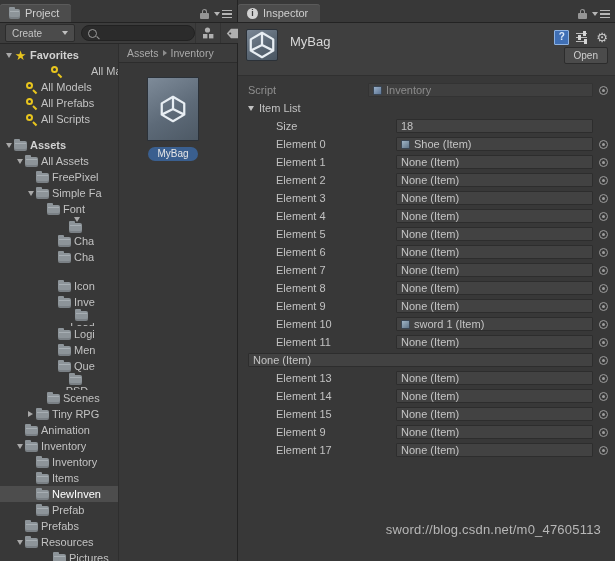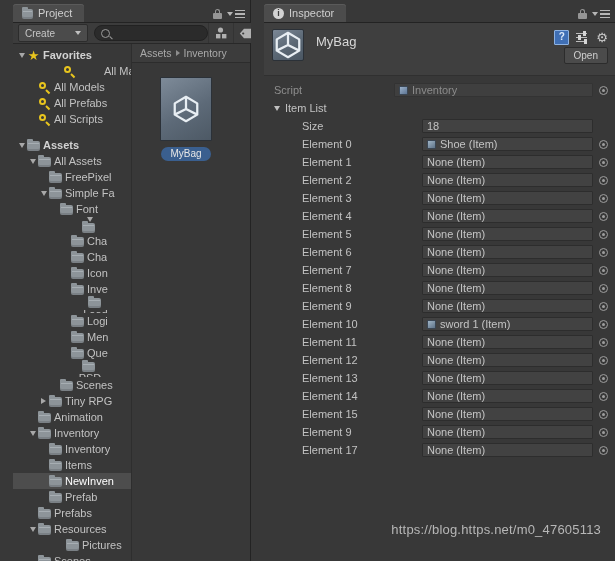--- a/index.html
+++ b/index.html
@@ -5,21 +5,21 @@
   html,body{margin:0;padding:0;background:#383838;}
   body{
     width:615px;height:561px;overflow:hidden;position:relative;
     font-family:"Liberation Sans","DejaVu Sans",sans-serif;
     font-size:11px;color:#b9b9b9;
     -webkit-font-smoothing:antialiased;
   }
   .app{position:absolute;inset:0;display:flex;background:#282828;}
 
   
-  .panel{display:flex;flex-direction:column;background:#383838;position:relative;padding-left:13px;}
+  .panel{display:flex;flex-direction:column;background:#383838;position:relative;}
   .tabstrip{height:22px;background:#383838;display:flex;align-items:flex-end;
             position:relative;border-bottom:1px solid #232323;}
   .tab{height:18px;display:flex;align-items:center;gap:5px;padding:0 12px 0 9px;
        background:#4c4c4c;border-radius:3px 3px 0 0;color:#cfcfcf;font-size:11px;
        box-shadow:inset 0 1px 0 #5a5a5a;}
   .tabstrip .right{margin-left:auto;display:flex;align-items:center;gap:5px;
                    padding:0 5px 3px 0;}
 
   
   .lock{width:9px;height:10px;position:relative;opacity:.75;}
@@ -283,21 +283,21 @@
           <div class="row" style="padding-left: 47px;">
             <span class="tw"></span>
             <span class="ic folder"></span>
             <span class="lbl">Cha</span>
           </div>
           <div class="row" style="padding-left: 47px;">
             <span class="tw"></span>
             <span class="ic folder"></span>
             <span class="lbl">Cha</span>
           </div>
-          <div class="row" style="padding-left: 47px;">
+          <div class="row" style="padding-left: 47px; margin-top: 13px;">
             <span class="tw"></span>
             <span class="ic folder"></span>
             <span class="lbl">Icon</span>
           </div>
           <div class="row" style="padding-left: 47px;">
             <span class="tw"></span>
             <span class="ic folder"></span>
             <span class="lbl">Inve</span>
           </div>
           <div class="row" style="padding-left: 47px; flex-direction: column;">
@@ -599,21 +599,20 @@
           <div class="prow">
             <div class="plabel indent">Element 11</div>
             <div class="field">
               <span class="val">None (Item)</span>
             </div>
             <span class="picker">
               <b></b>
             </span>
           </div>
           <div class="prow">
-            <div class="plabel indent">Element 12</div>
             <div class="field">
               <span class="val">None (Item)</span>
             </div>
             <span class="picker">
               <b></b>
             </span>
           </div>
           <div class="prow">
             <div class="plabel indent">Element 13</div>
             <div class="field">
@@ -656,14 +655,14 @@
               <span class="val">None (Item)</span>
             </div>
             <span class="picker">
               <b></b>
             </span>
           </div>
         </div>
     </div>
   </div>
 
-  <div class="watermark">https://blog.https.net/m0_47605113</div>
+  <div class="watermark">sword://blog.csdn.net/m0_47605113</div>
 </div>
 
 </body></html>

